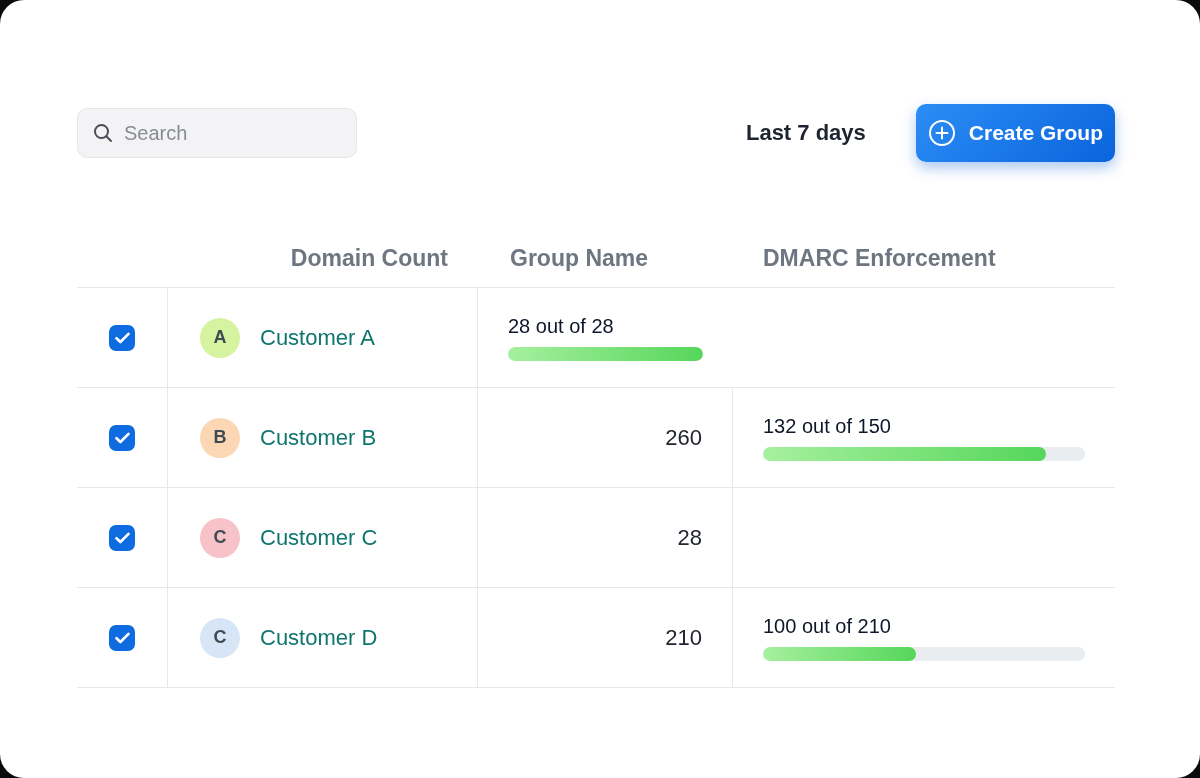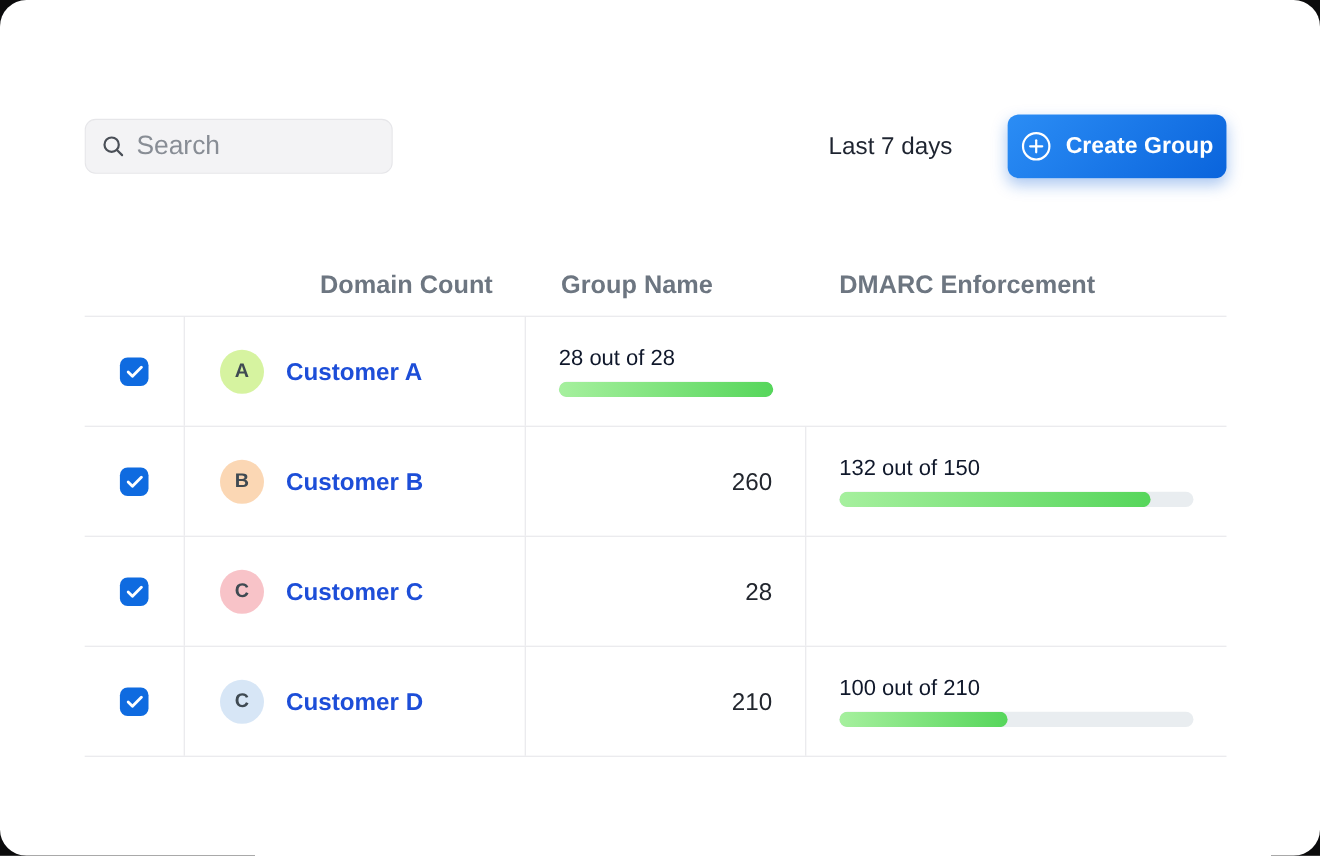--- a/index.html
+++ b/index.html
@@ -29,26 +29,26 @@
     background: #f3f3f5;
     border: 1px solid #e6e6e9;
     border-radius: 10px;
     padding: 0 14px;
     gap: 10px;
   }
   .search-box svg { flex: 0 0 auto; }
   .search-box input {
     border: none; outline: none; background: transparent;
     font-family: inherit;
-    font-size: 24px; color: #404040; width: 100%;
+    font-size: 20px; color: #404040; width: 100%;
   }
   .search-box input::placeholder { color: #888d95; }
   .period {
     margin-left: auto;
-    font-size: 22px; font-weight: 400; color: #1e2430;
+    font-size: 22px; font-weight: 700; color: #1e2430;
     padding-right: 50px;
   }
   .create-btn {
     display: flex; align-items: center; gap: 13px;
     height: 58px; padding: 0 12px;
     border: none; cursor: pointer;
     border-radius: 10px;
     background: linear-gradient(135deg, #2b8df5 0%, #0a64dc 100%);
     color: #ffffff;
     font-family: inherit;
@@ -97,21 +97,21 @@
     display: inline-flex; align-items: center; justify-content: center;
     cursor: pointer;
   }
   .avatar {
     width: 40px; height: 40px; border-radius: 50%;
     display: inline-flex; align-items: center; justify-content: center;
     font-size: 18px; font-weight: 600; color: #3f4a52;
     flex: 0 0 auto;
   }
   .name-link {
-    font-size: 22px; font-weight: 700; color: #1d4ed8;
+    font-size: 22px; font-weight: 400; color: #0f766e;
     text-decoration: none; cursor: pointer;
   }
   .dmarc-text { font-size: 20px; color: #0f172a; }
   .progress-track {
     height: 14px; border-radius: 7px;
     background: #e9edf0; overflow: hidden;
   }
   .progress-fill {
     height: 100%; border-radius: 7px;
     background: linear-gradient(90deg, #a6f09e 0%, #56d65b 100%);

